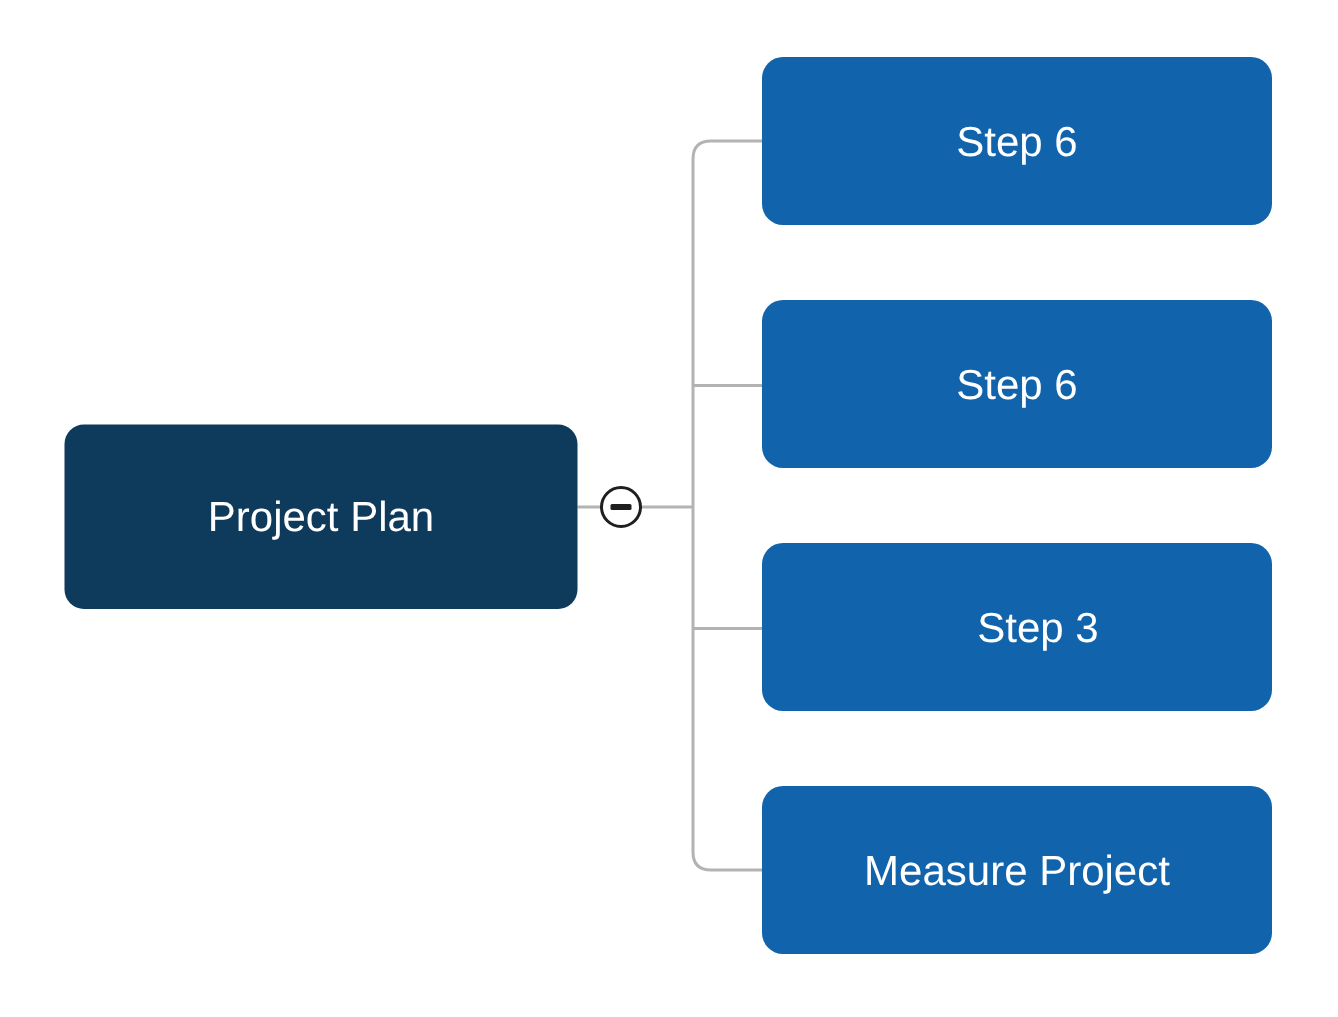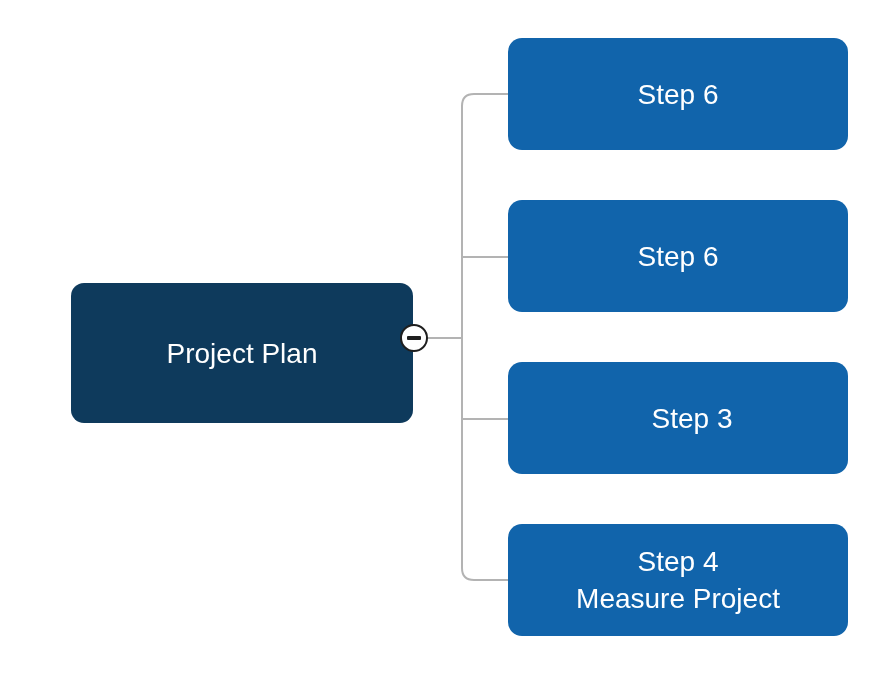--- a/index.html
+++ b/index.html
@@ -40,24 +40,23 @@
     line-height: 37px;
     border-radius: 14px;
     box-sizing: border-box;
     cursor: default;
     user-select: none;
   }
   .node-root {
     left: 43px;
     top: 283px;
     width: 342px;
-    height: 140px;
+    height: 123px;
     background: var(--root-fill, #0e3a5c);
     border-radius: 13px;
-    margin-left: 28px;
   }
   .node-step {
     left: 508px;
     width: 340px;
     height: 112px;
     background: var(--step-fill, #1164ab);
   }
   .node-step-1 { top: 38px; }
   .node-step-2 { top: 200px; }
   .node-step-3 { top: 362px; padding-left: 28px; }
@@ -112,17 +111,16 @@
 
   <div class="node node-step node-step-2">
     <span>Step 6</span>
   </div>
 
   <div class="node node-step node-step-3">
     <span>Step 3</span>
   </div>
 
   <div class="node node-step node-step-4">
-    <span>Step 4</span>
     <span>Measure Project</span>
   </div>
 
 </div>
 
 </body></html>

